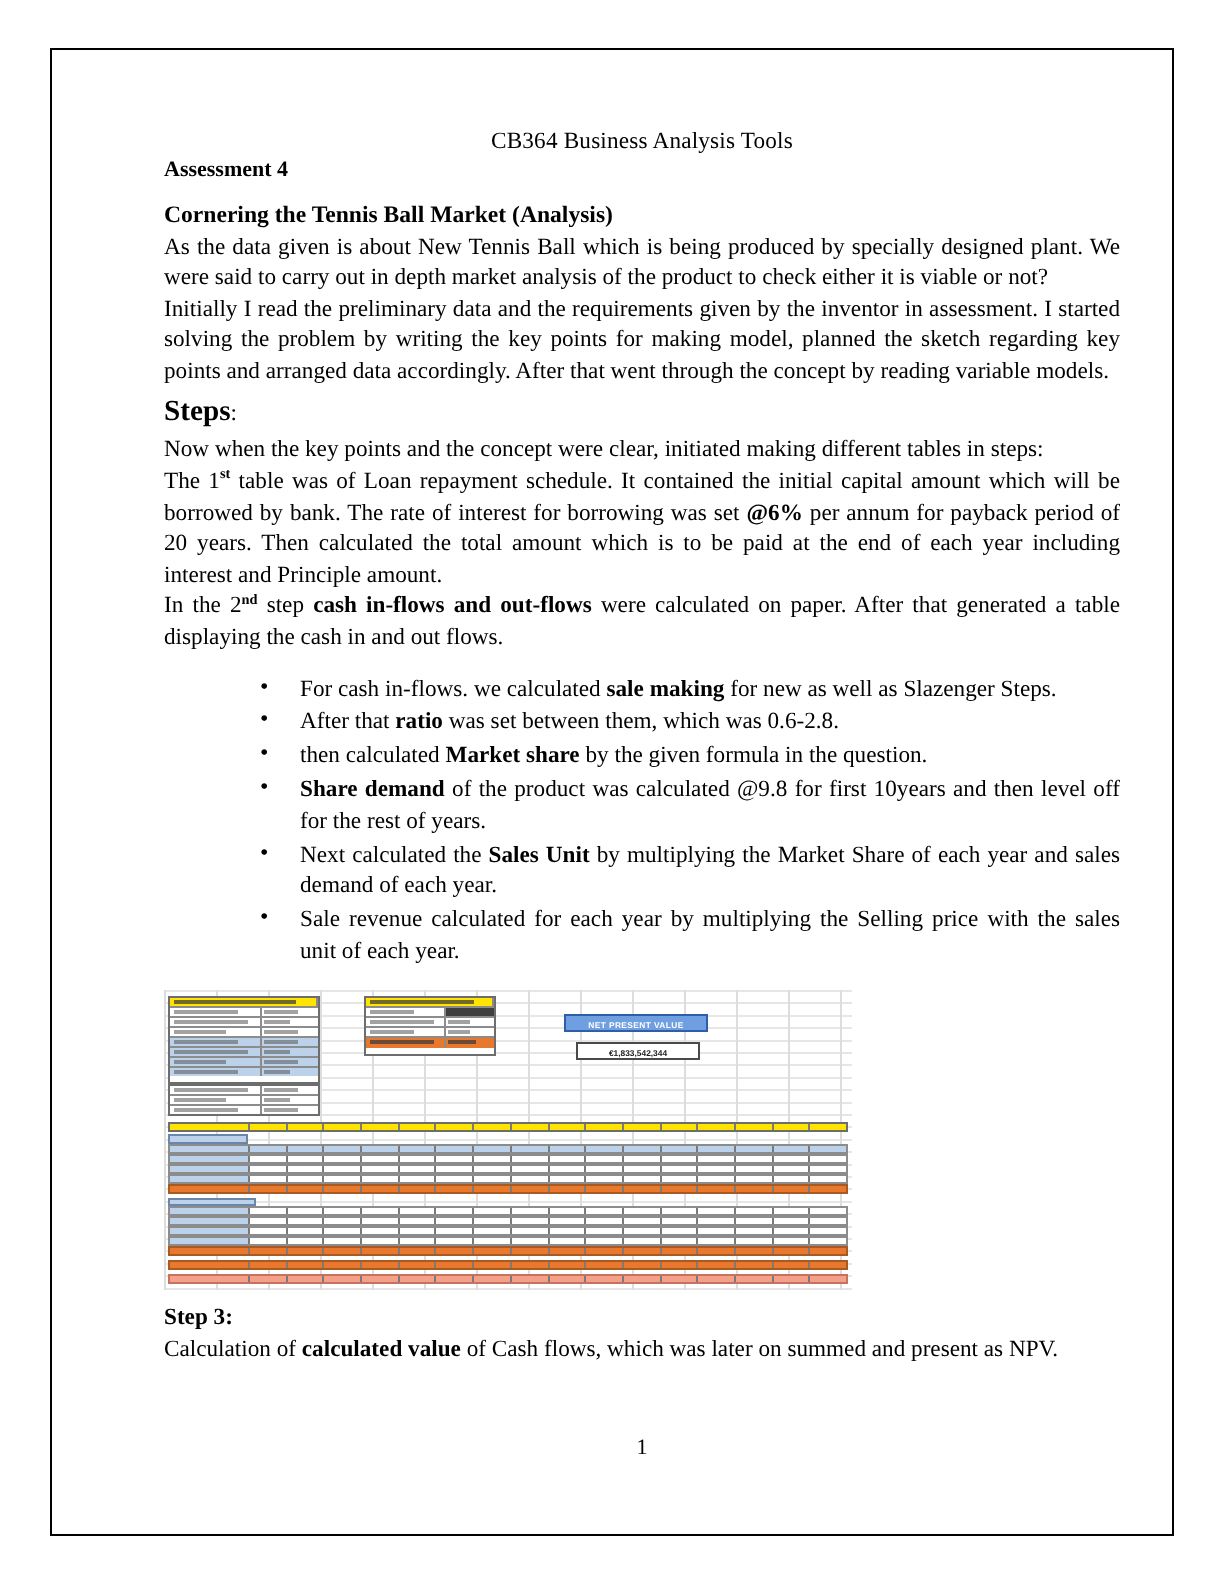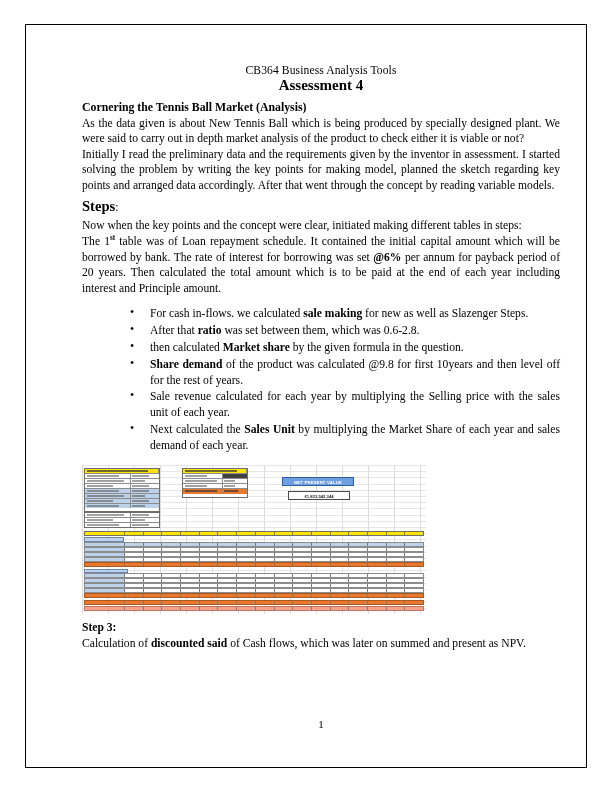--- a/index.html
+++ b/index.html
@@ -36,22 +36,22 @@
   }
 
   
   .doc-title {
     text-align: center;
     font-size: 11.6px;
     line-height: 15px;
     letter-spacing: 0.1px;
   }
   .doc-subtitle {
-    text-align: center;
-    font-size: 15px;
+    text-align: left;
+    font-size: 11px;
     font-weight: bold;
     line-height: 15px;
     margin-bottom: 7px;
   }
   .h-bold {
     font-weight: bold;
     font-size: 11.8px;
     line-height: 15.5px;
   }
   .steps-heading {
@@ -228,30 +228,31 @@
 
   <p class="body">As the data given is about New Tennis Ball which is being produced by specially designed plant. We were said to carry out in depth market analysis of the product to check either it is viable or not?</p>
   <p class="body">Initially I read the preliminary data and the requirements given by the inventor in assessment. I started solving the problem by writing the key points for making model, planned the sketch regarding key points and arranged data accordingly. After that went through the concept by reading variable models.</p>
 
   <div class="steps-heading"><span>Steps</span><span class="colon">:</span></div>
 
   <p class="body">Now when the key points and the concept were clear, initiated making different tables in steps:</p>
 
   <p class="body"><span>The 1</span><sup>st</sup><span> table was of Loan repayment schedule. It contained the initial capital amount which will be borrowed by bank. The rate of interest for borrowing was set </span><b>@6%</b><span> per annum for payback period of 20 years. Then calculated the total amount which is to be paid at the end of each year including interest and Principle amount.</span></p>
 
+  <p class="body"><span>In the 2</span><sup>nd</sup><span> step </span><b>cash in-flows and out-flows</b><span> were calculated on paper. After that generated a table displaying the cash in and out flows.</span></p>
 
   <div class="sp-md"></div>
 
   <ul class="bullets">
     <li><span>For cash in-flows. we calculated </span><b>sale making</b><span> for new as well as Slazenger Steps.</span></li>
     <li><span>After that </span><b>ratio</b><span> was set between them, which was 0.6-2.8.</span></li>
     <li><span>then calculated </span><b>Market share</b><span> by the given formula in the question.</span></li>
     <li><span></span><b>Share demand</b><span> of the product was calculated @9.8 for first 10years and then level off for the rest of years.</span></li>
+    <li><span>Next calculated the </span><b>Sales Unit</b><span> by multiplying the Market Share of each year and sales demand of each year.</span></li>
     <li><span>Sale revenue calculated for each year by multiplying the Selling price with the sales unit of each year.</span><b></b><span></span></li>
-    <li><span>Next calculated the </span><b>Sales Unit</b><span> by multiplying the Market Share of each year and sales demand of each year.</span></li>
   </ul>
 
   <div id="sheet-figure" style="height: 149.8px;">
     <div class="grid-bg"></div>
 
     <div class="mtable" style="left:2px; top:3px; width:76px; height:44px; border:0.6px solid #6d6d6d; background:#ffffff;">
       <div class="mtrow" style="height:5.2px; background:#ffe400;">
         <div class="mtc-l">
             <span class="tl s3"></span>
           </div>
@@ -655,16 +656,16 @@
           <div class="mini-cell"></div>
           <div class="mini-cell"></div>
           <div class="mini-cell"></div>
           <div class="mini-cell"></div>
           <div class="mini-cell"></div>
         </div>
       </div>
     </div>
 
   <div class="step-label">Step 3:</div>
-  <p class="body"><span>Calculation of </span><b>discounted said</b><span> of Cash flows, which was later on summed and present as NPV.</span></p>
+  <p class="body"><span>Calculation of </span><b>calculated value</b><span> of Cash flows, which was later on summed and present as NPV.</span></p>
 
   <div id="page-number">1</div>
 </div>
 
 </body></html>

